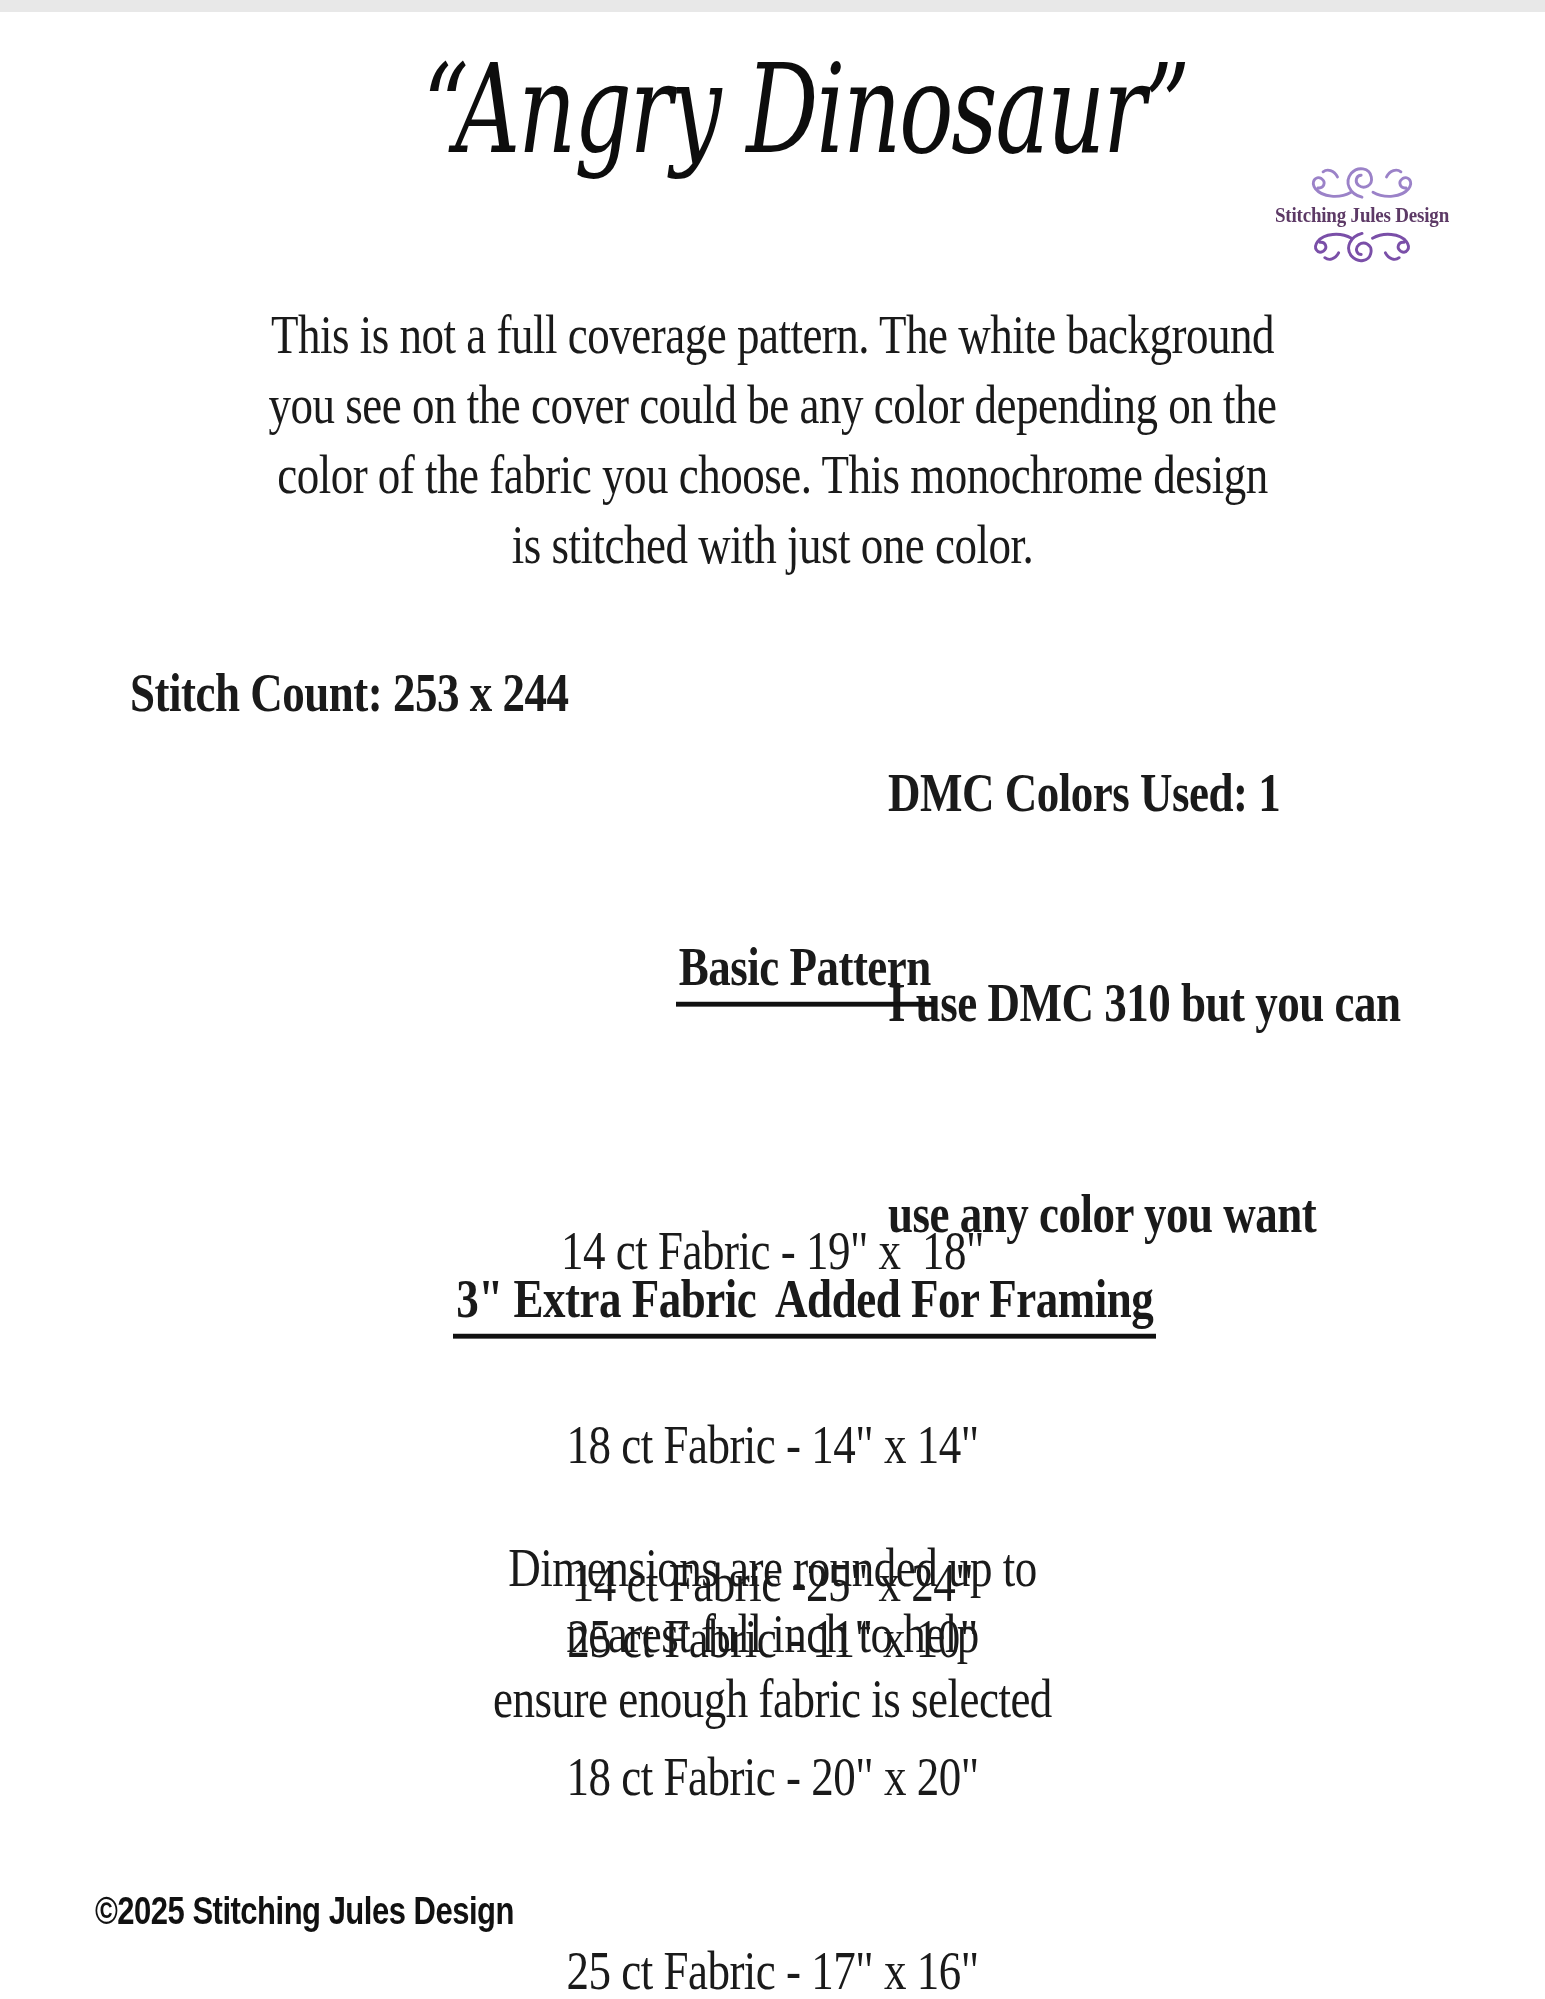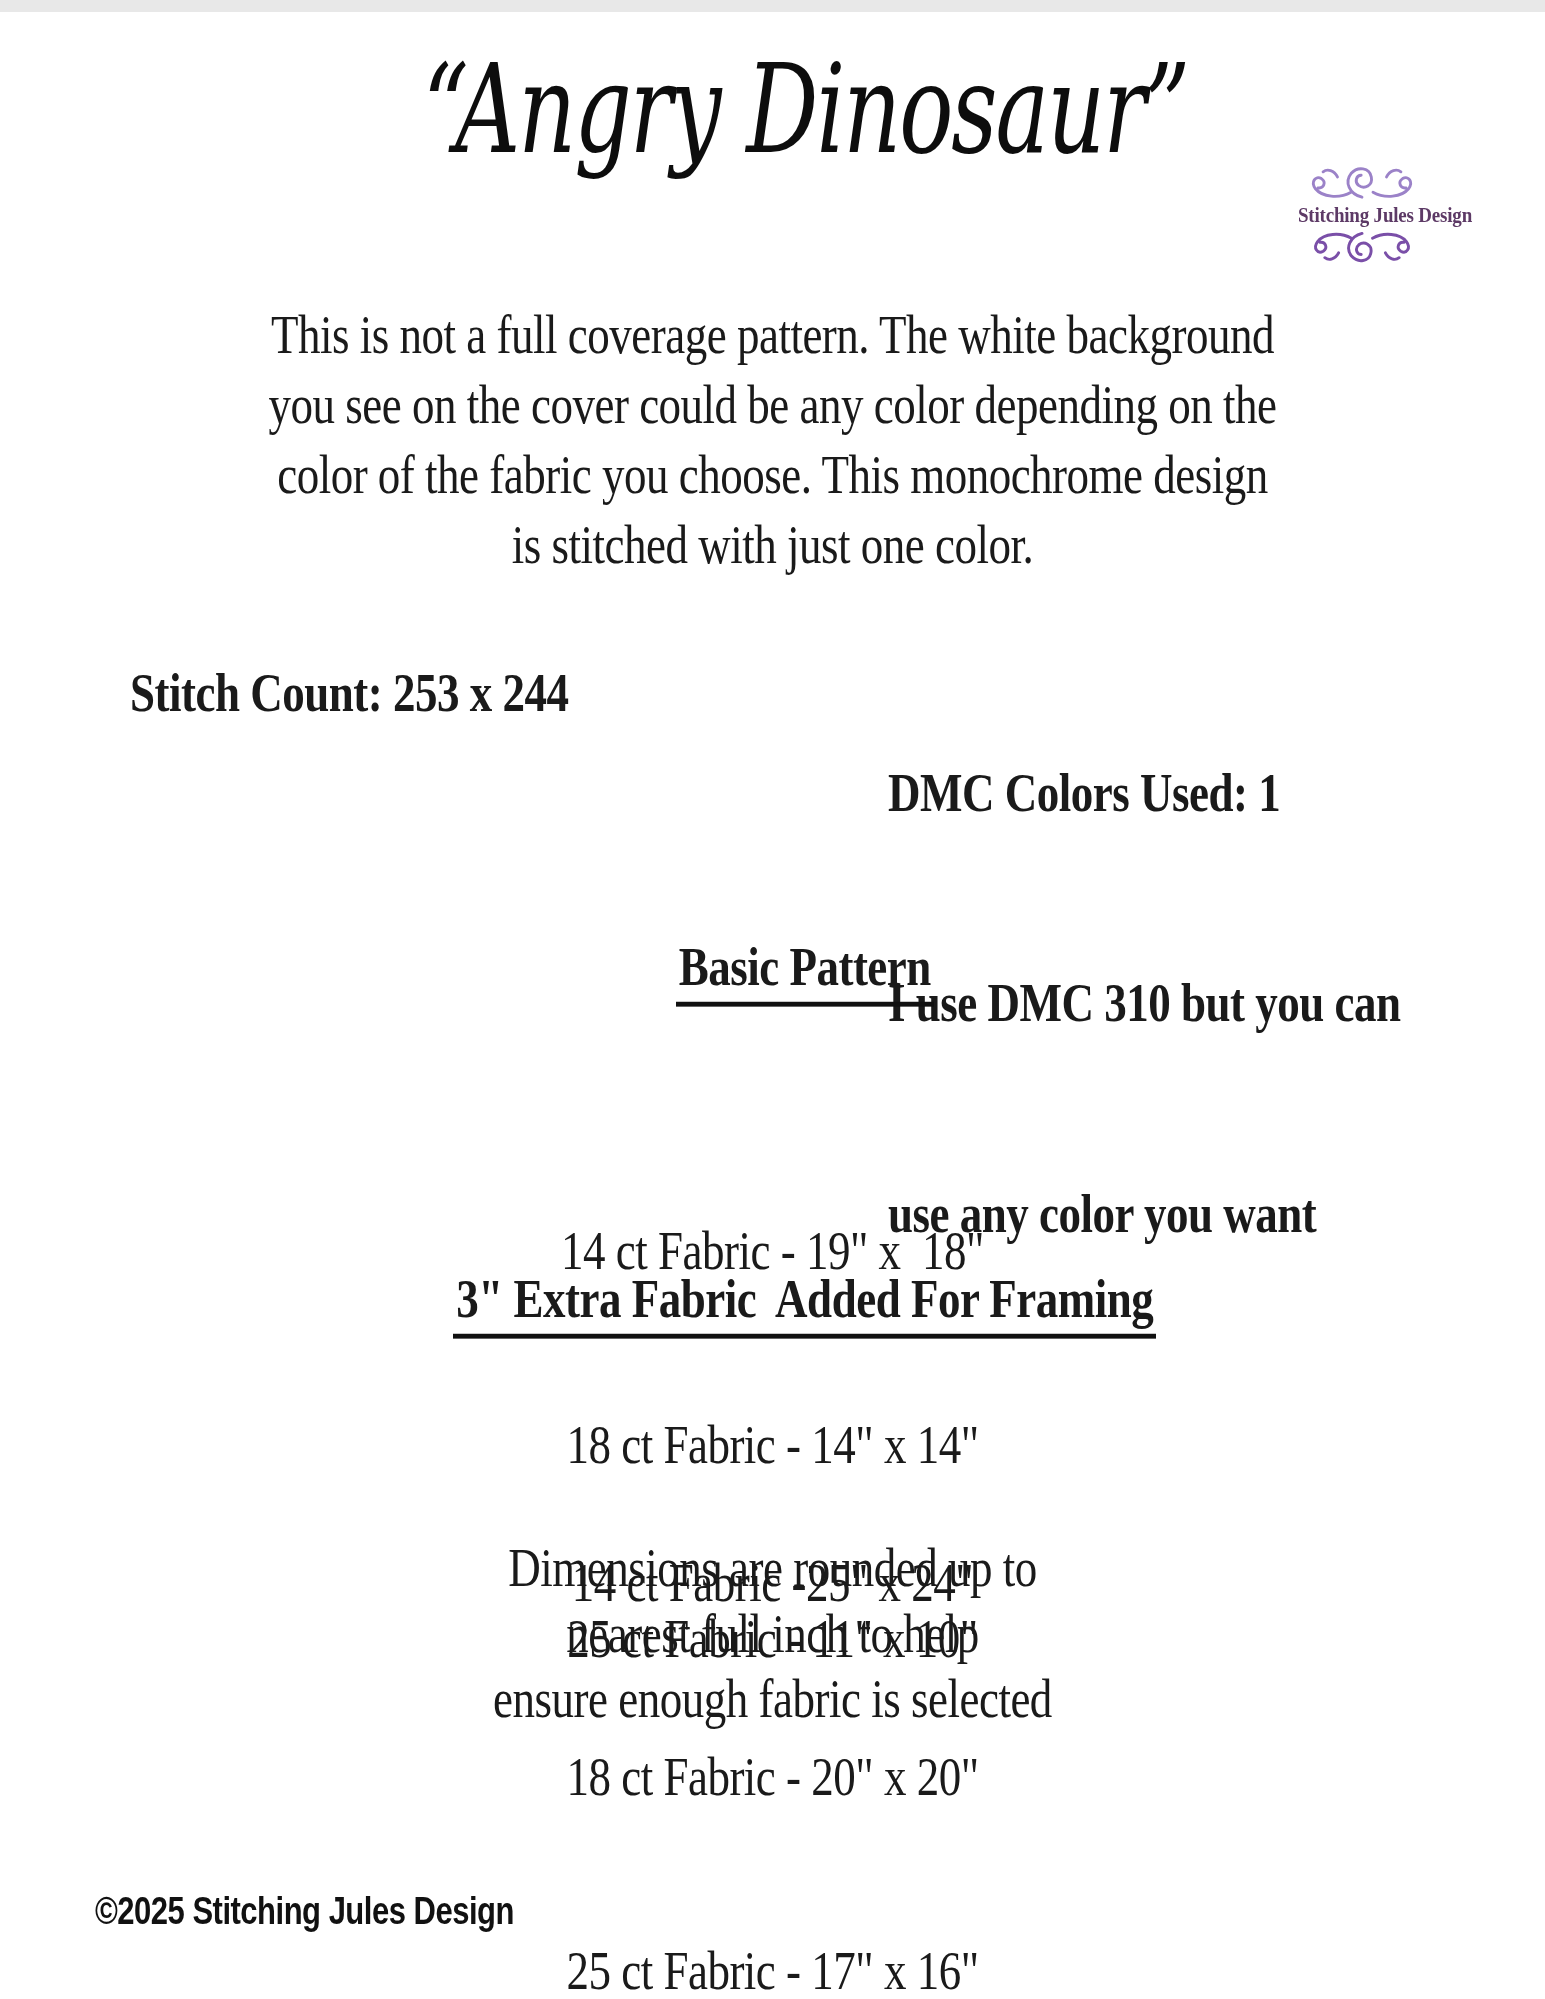--- a/index.html
+++ b/index.html
@@ -21,21 +21,21 @@
     font-family:"DejaVu Serif",serif;
     font-style:italic;
     font-size:90px;line-height:1.12;
     letter-spacing:-2px;
     transform:scaleY(1.38);transform-origin:top center;
     color:#0d0d0d;
     white-space:pre;
   }
 
   
-  .logo{position:absolute;left:1252px;top:148px;width:220px;text-align:right;}
+  .logo{position:absolute;left:1252px;top:148px;width:220px;text-align:center;}
   .logo svg{display:block;margin:0 auto;}
   .logo .fl-bottom{transform:scaleY(-1);}
   .logo-text{
     font-family:"Liberation Serif",serif;
     font-weight:bold;
     font-size:19px;letter-spacing:-0.2px;
     line-height:20px;margin:1px 0 2px 0;
     transform:scaleY(1.15);transform-origin:center;
     white-space:nowrap;
   }

